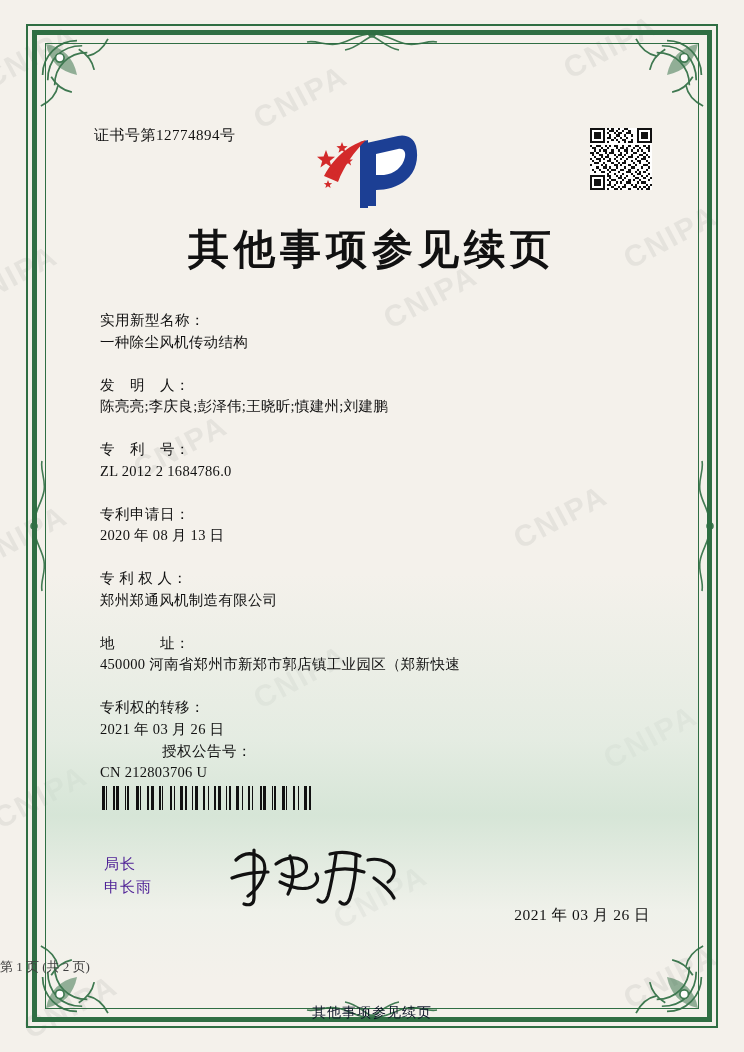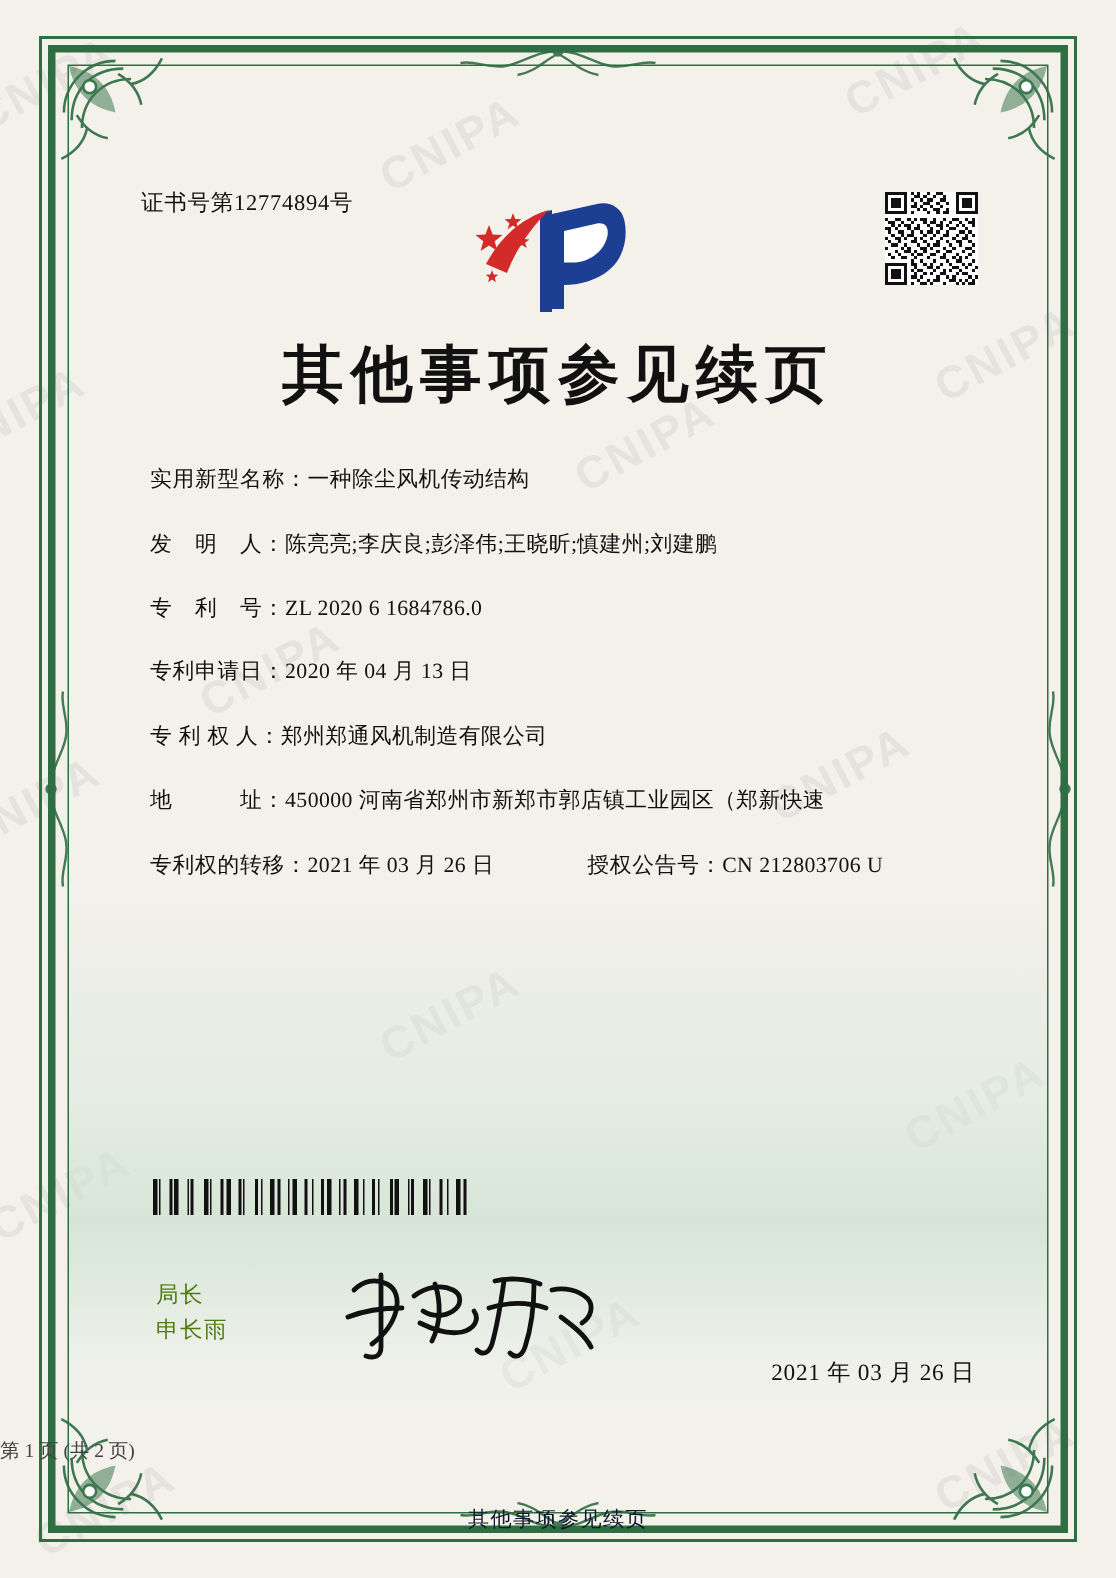--- a/index.html
+++ b/index.html
@@ -151,20 +151,21 @@
     top: 310px;
     width: 548px;
     font-size: 14.5px;
     color: #111;
     line-height: 1.5;
   }
   .frow {
     display: flex;
     margin-bottom: 21px;
     align-items: flex-start;
+    flex-direction: column;
   }
   .flabel {
     flex: 0 0 auto;
     white-space: pre;
     letter-spacing: 0.5px;
   }
   .fvalue {
     flex: 1 1 auto;
     letter-spacing: 0.3px;
   }
@@ -209,21 +210,21 @@
     vertical-align: top;
   }
 
   
   .sig-label {
     position: absolute;
     left: 104px;
     top: 853px;
     font-size: 15px;
     line-height: 1.55;
-    color: #4d7c0f;
+    color: #4c1d95;
     letter-spacing: 1px;
   }
   .sig-script {
     position: absolute;
     left: 224px;
     top: 838px;
     width: 180px;
     height: 74px;
   }
   .issue-date {
@@ -610,25 +611,25 @@
     <div class="frow">
       <span class="flabel">实用新型名称：</span>
       <span class="fvalue">一种除尘风机传动结构</span>
     </div>
     <div class="frow">
       <span class="flabel">发　明　人：</span>
       <span class="fvalue">陈亮亮;李庆良;彭泽伟;王晓昕;慎建州;刘建鹏</span>
     </div>
     <div class="frow">
       <span class="flabel">专　利　号：</span>
-      <span class="fvalue">ZL 2020 6 1684786.0</span>
+      <span class="fvalue">ZL 2012 2 1684786.0</span>
     </div>
     <div class="frow">
       <span class="flabel">专利申请日：</span>
-      <span class="fvalue">2020 年 04 月 13 日</span>
+      <span class="fvalue">2020 年 08 月 13 日</span>
     </div>
     <div class="frow">
       <span class="flabel">专 利 权 人：</span>
       <span class="fvalue">郑州郑通风机制造有限公司</span>
     </div>
     <div class="frow">
       <span class="flabel">地　　　址：</span>
       <span class="fvalue">
         <span>450000 河南省郑州市新郑市郭店镇工业园区（郑新快速</span>
       </span>

